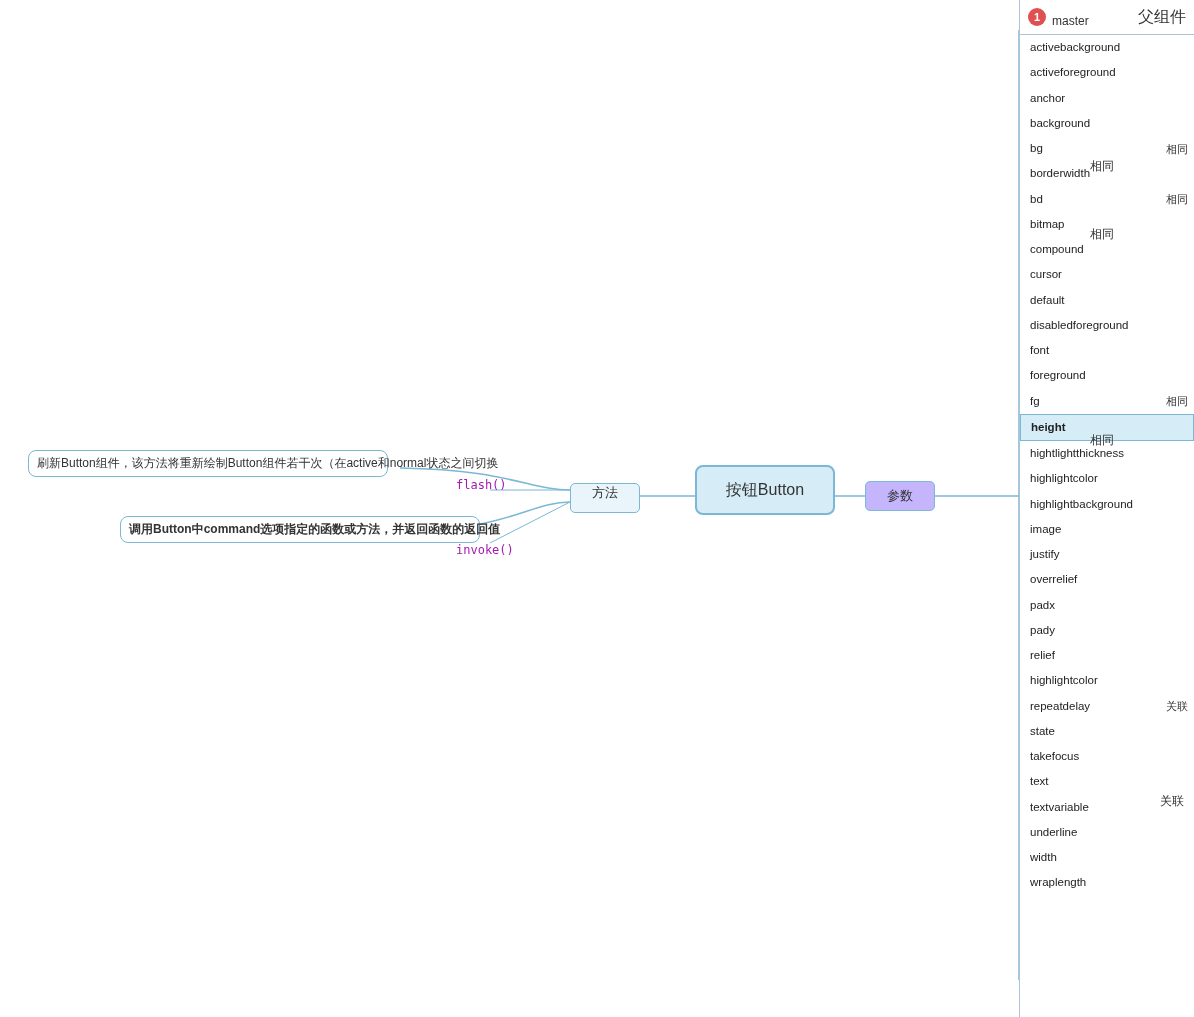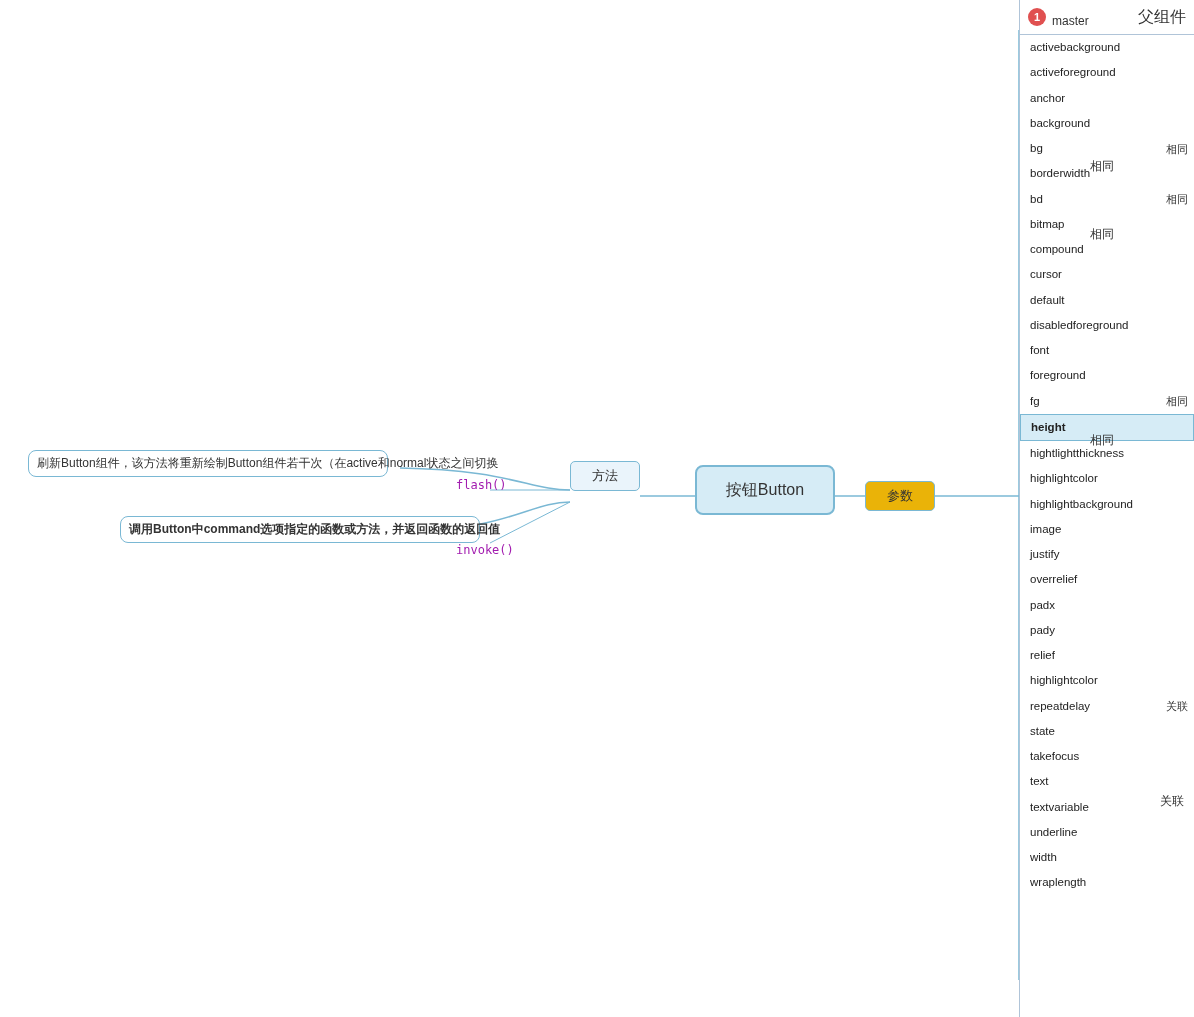--- a/index.html
+++ b/index.html
@@ -96,44 +96,44 @@
       align-items: center;
       justify-content: center;
       font-size: 16px;
       color: #333;
       font-weight: normal;
     }
 
     
     .method-node {
       position: absolute;
-      top: 461px;
+      top: 483px;
       left: 570px;
       width: 70px;
       height: 30px;
       border: 1.5px solid #7ab8d4;
       border-radius: 5px;
       background: #eaf4fb;
       display: flex;
-      align-items: center;
+      align-items: flex-start;
       justify-content: center;
       font-size: 13px;
       color: #333;
     }
 
     
     .param-node {
       position: absolute;
       top: 481px;
       left: 865px;
       width: 70px;
       height: 30px;
       border: 1.5px solid #7ab8d4;
       border-radius: 5px;
-      background: #eab308;
+      background: #c4b5fd;
       display: flex;
       align-items: center;
       justify-content: center;
       font-size: 13px;
       color: #333;
     }
 
     
     .method-detail {
       position: absolute;

